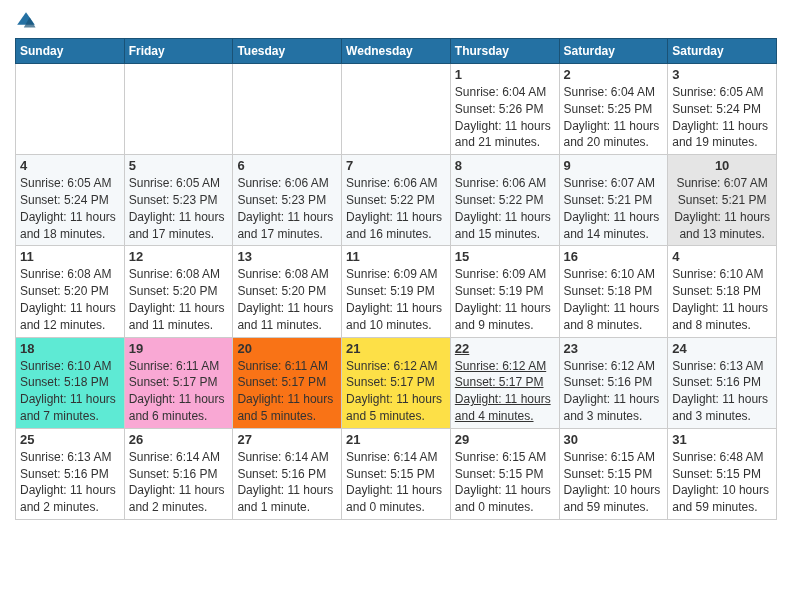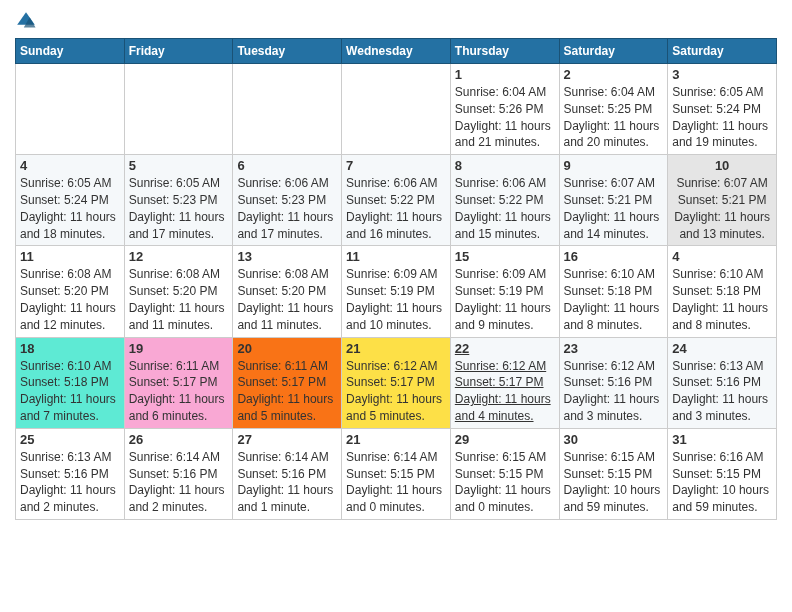--- a/index.html
+++ b/index.html
@@ -333,20 +333,20 @@
         </td>
         <td>
           <span class="day-number">30</span>
           <div class="day-info" style="white-space: pre-line;">Sunrise: 6:15 AM
 Sunset: 5:15 PM
 Daylight: 10 hours
 and 59 minutes.</div>
         </td>
         <td>
           <span class="day-number">31</span>
-          <div class="day-info" style="white-space: pre-line;">Sunrise: 6:16 AM
+          <div class="day-info" style="white-space: pre-line;">Sunrise: 6:48 AM
 Sunset: 5:15 PM
 Daylight: 10 hours
 and 59 minutes.</div>
         </td>
       </tr>
     </tbody>
 </table>
 
 </body></html>

